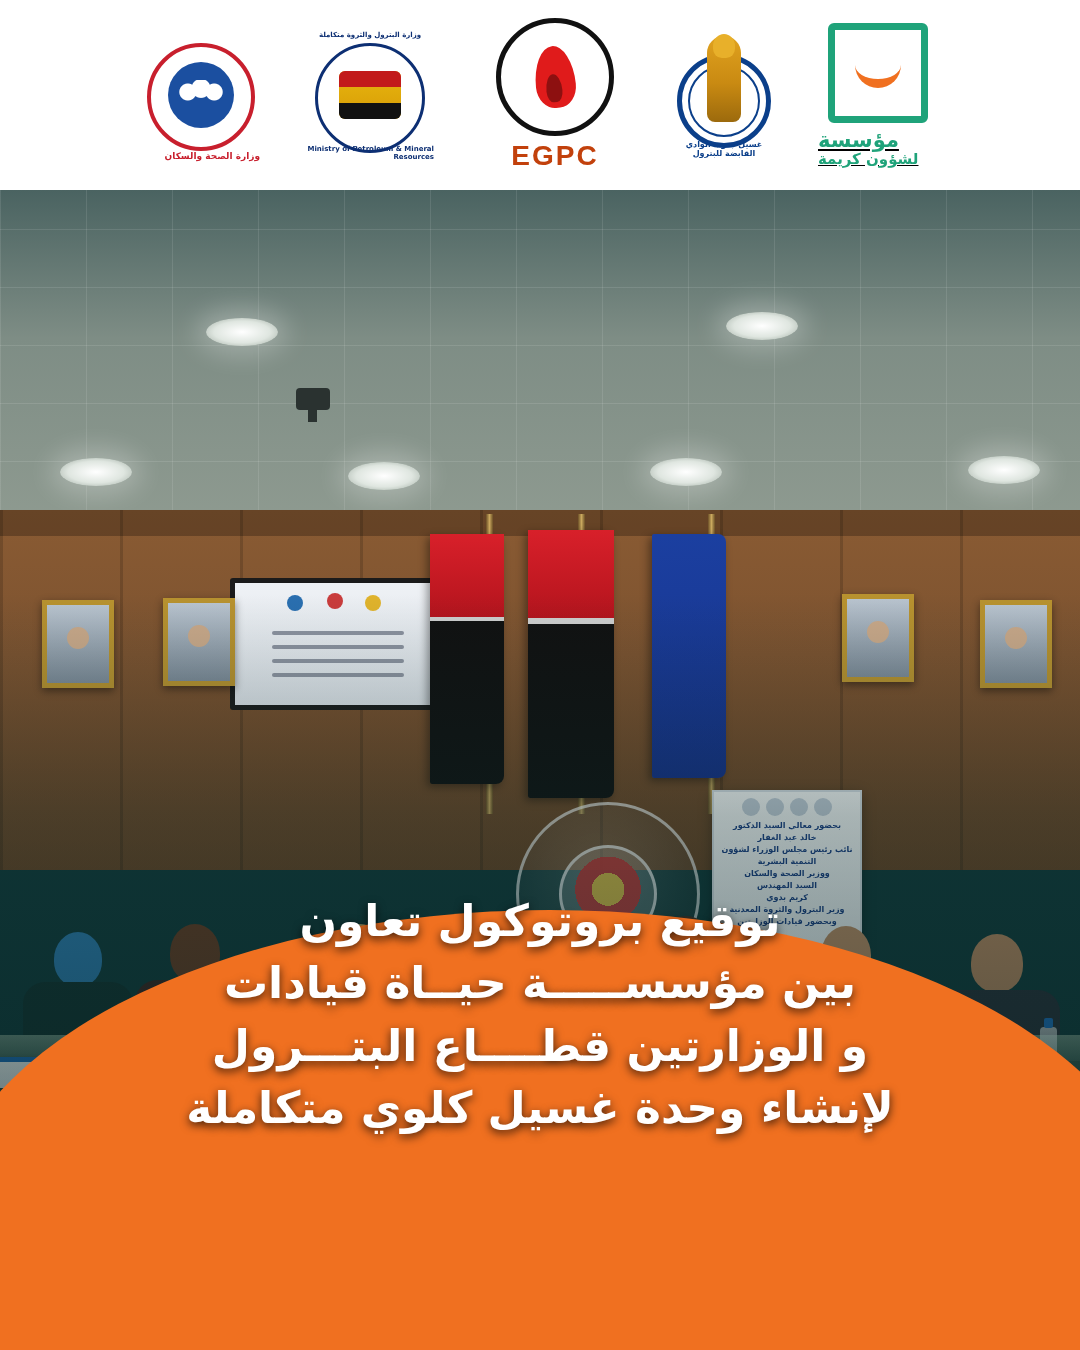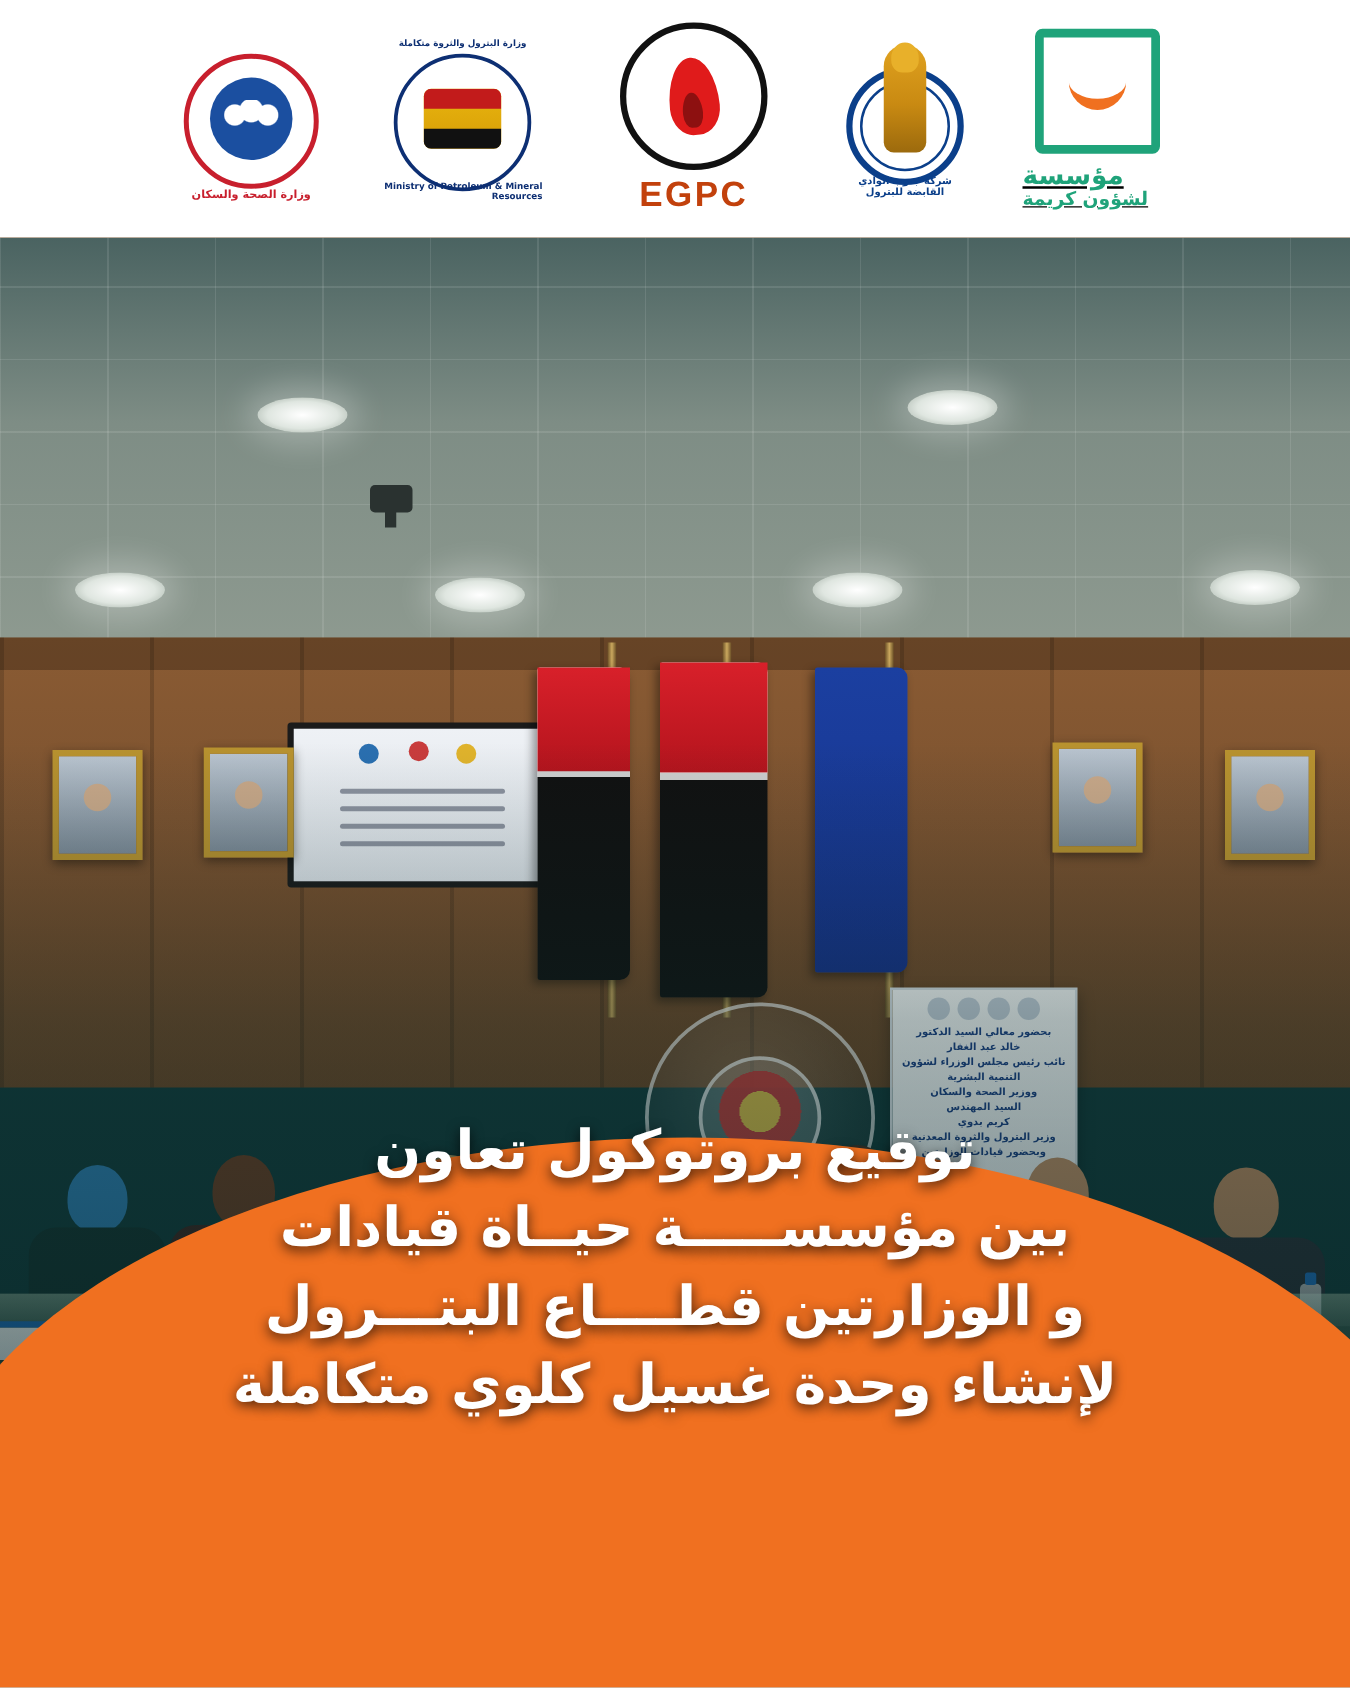--- a/index.html
+++ b/index.html
@@ -201,21 +201,21 @@
   }
   .health-people {
     width: 44px; height: 30px;
     background:
       radial-gradient(circle at 20% 40%, #fff 0 8px, transparent 9px),
       radial-gradient(circle at 50% 28%, #fff 0 9px, transparent 10px),
       radial-gradient(circle at 80% 40%, #fff 0 8px, transparent 9px);
   }
   .health-caption {
     position: absolute; bottom: 0; left: 0; right: 0;
-    text-align: center; font-size: 9px; color: #c81f2d; font-weight: bold;
+    font-size: 9px; color: #c81f2d; font-weight: bold;
   }
 
   
   .photo {
     position: absolute;
     top: 190px; left: 0;
     width: 1080px;
     height: 1010px;
     overflow: hidden;
     background: #123a3b;
@@ -425,21 +425,21 @@
       </div>
       <div class="hk-text1">مؤسسة</div>
       <div class="hk-text2">لشؤون كريمة</div>
     </div>
 
     <div class="logo logo-statue">
       <div class="statue-ring"></div>
       <div class="statue-body">
         <div class="statue-head"></div>
       </div>
-      <div class="statue-caption">شركة جنوب الوادي القابضة للبترول</div>
+      <div class="statue-caption">غسيل جنوب الوادي القابضة للبترول</div>
     </div>
 
     <div class="logo logo-egpc">
       <div class="egpc-circle">
         <div class="egpc-flame"></div>
       </div>
       <div class="egpc-label">EGPC</div>
     </div>
 
     <div class="logo logo-pet">

